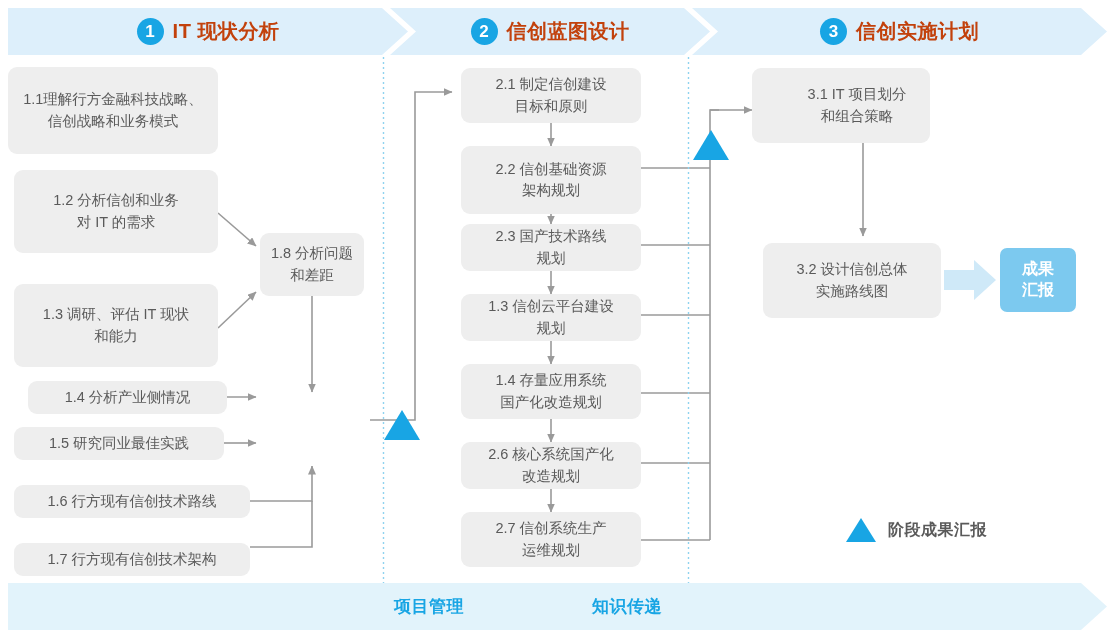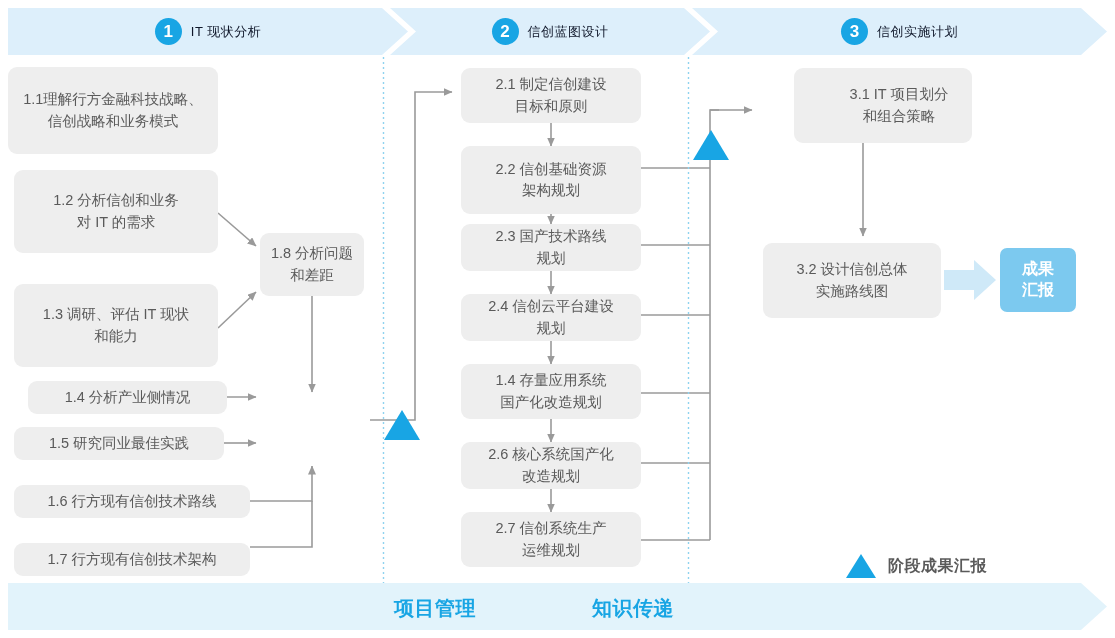--- a/index.html
+++ b/index.html
@@ -28,22 +28,22 @@
   .phase .numcircle{
     width:27px;height:27px;border-radius:50%;
     background:#18a5e4;
     color:#ffffff;
     font-size:17px;font-weight:bold;
     display:flex;align-items:center;justify-content:center;
     margin-right:9px;
     line-height:1;
   }
   .phase .ptitle{
-    color:#0f172a;
-    font-size:13px;font-weight:normal;
+    color:#c2410c;
+    font-size:20px;font-weight:bold;
     letter-spacing:.5px;
     white-space:nowrap;
   }
   
   .box{
     position:absolute;
     background:#eeeeee;
     border-radius:9px;
     color:#5a5a5a;
     font-size:14.5px;
@@ -83,21 +83,21 @@
     white-space:nowrap;
   }
   
   .footbar{
     position:absolute;
     background:#e2f3fb;
     box-sizing:border-box;
   }
   .footlabel{
     position:absolute;
-    color:#18a5e4;font-size:20px;font-weight:bold;letter-spacing:.5px;
+    color:#18a5e4;font-size:17px;font-weight:bold;letter-spacing:.5px;
     white-space:nowrap;
   }
 </style>
 </head>
 <body>
 
 <div id="canvas">
 
   <div class="phase" style="left:8px;top:8px;width:400px;
               clip-path:polygon(0 0, 374px 0, 400px 23.5px, 374px 47px, 0 47px);">
@@ -196,48 +196,48 @@
 
   <div class="box" style="left:461px;top:68px;width:180px;height:55px;white-space:pre-line;">2.1 制定信创建设
 目标和原则</div>
 
   <div class="box" style="left:461px;top:146px;width:180px;height:68px;white-space:pre-line;">2.2 信创基础资源
 架构规划</div>
 
   <div class="box" style="left:461px;top:224px;width:180px;height:47px;white-space:pre-line;">2.3 国产技术路线
 规划</div>
 
-  <div class="box" style="left:461px;top:294px;width:180px;height:47px;white-space:pre-line;">2.4 信创云平台建设
+  <div class="box" style="left:461px;top:294px;width:180px;height:47px;white-space:pre-line;">1.3 信创云平台建设
 规划</div>
 
   <div class="box" style="left:461px;top:364px;width:180px;height:55px;white-space:pre-line;">1.4 存量应用系统
 国产化改造规划</div>
 
   <div class="box" style="left:461px;top:442px;width:180px;height:47px;white-space:pre-line;">2.6 核心系统国产化
 改造规划</div>
 
   <div class="box" style="left:461px;top:512px;width:180px;height:55px;white-space:pre-line;">2.7 信创系统生产
 运维规划</div>
 
-  <div class="box" style="left:794px;top:68px;width:178px;height:75px;white-space:pre-line;padding-left:40px;">3.1 IT 项目划分
+  <div class="box" style="left:752px;top:68px;width:178px;height:75px;white-space:pre-line;padding-left:40px;">3.1 IT 项目划分
 和组合策略</div>
 
   <div class="box" style="left:763px;top:243px;width:178px;height:75px;white-space:pre-line;">3.2 设计信创总体
 实施路线图</div>
 
   <svg class="layer" viewBox="0 0 1115 638">
     <polygon points="944,270 974,270 974,260 996,280 974,300 974,290 944,290" fill="#cfe9f8"></polygon>
   </svg>
 
   <div class="chip" style="left:1000px;top:248px;width:76px;height:64px;">
     <div class="inner">成果
 汇报</div>
   </div>
 
-  <div class="legend" style="left:846px;top:518px;margin-top:36px;">
+  <div class="legend" style="left:846px;top:518px;">
     <div class="tri"></div>
     <div class="ltext">阶段成果汇报</div>
   </div>
 
   <div class="footbar" style="left:8px;top:583px;width:1099px;height:47px;
               clip-path:polygon(0 0, 1073px 0, 1099px 23.5px, 1073px 47px, 0 47px);">
   </div>
   <div class="footlabel" style="left:394px;top:595px;">项目管理</div>
   <div class="footlabel" style="left:592px;top:595px;">知识传递</div>
 

